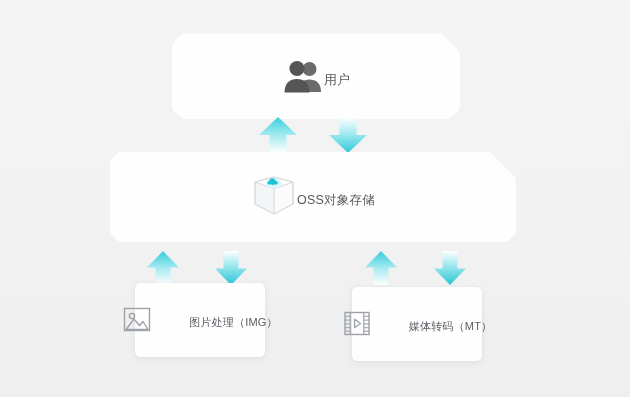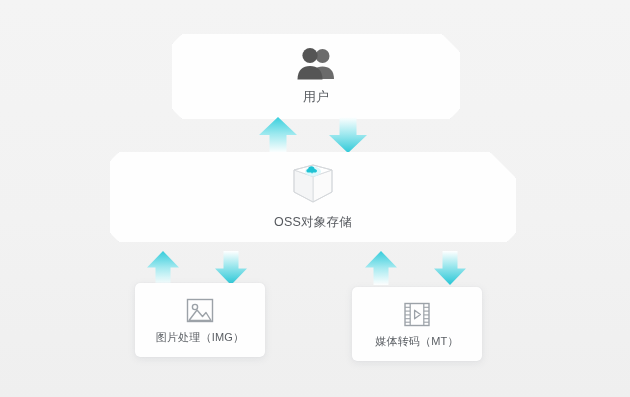--- a/index.html
+++ b/index.html
@@ -19,21 +19,21 @@
     height: 397px;
     background: linear-gradient(180deg, #f4f4f4 0%, #f2f2f2 55%, #efefef 100%);
   }
 
   
   .card {
     position: absolute;
     background: #fefefe;
     box-shadow: 0 2px 7px rgba(140,150,160,0.16), 0 0 1px rgba(120,130,140,0.18);
     display: flex;
-    flex-direction: column;
+    flex-direction: row;
     align-items: center;
     justify-content: center;
   }
 
   
   .card-user {
     left: 172px;
     top: 34px;
     width: 288px;
     height: 85px;
@@ -78,20 +78,21 @@
     font-size: 12.5px;
     margin-top: 7px;
     color: #56595e;
     letter-spacing: 0.2px;
   }
   .card-small .card-label {
     font-size: 11px;
     margin-top: 4px;
     color: #5a5e63;
     letter-spacing: 0.2px;
+    padding-left: 37px;
   }
 
   .icon-wrap {
     display: flex;
     align-items: center;
     justify-content: center;
     line-height: 0;
   }
 
   

